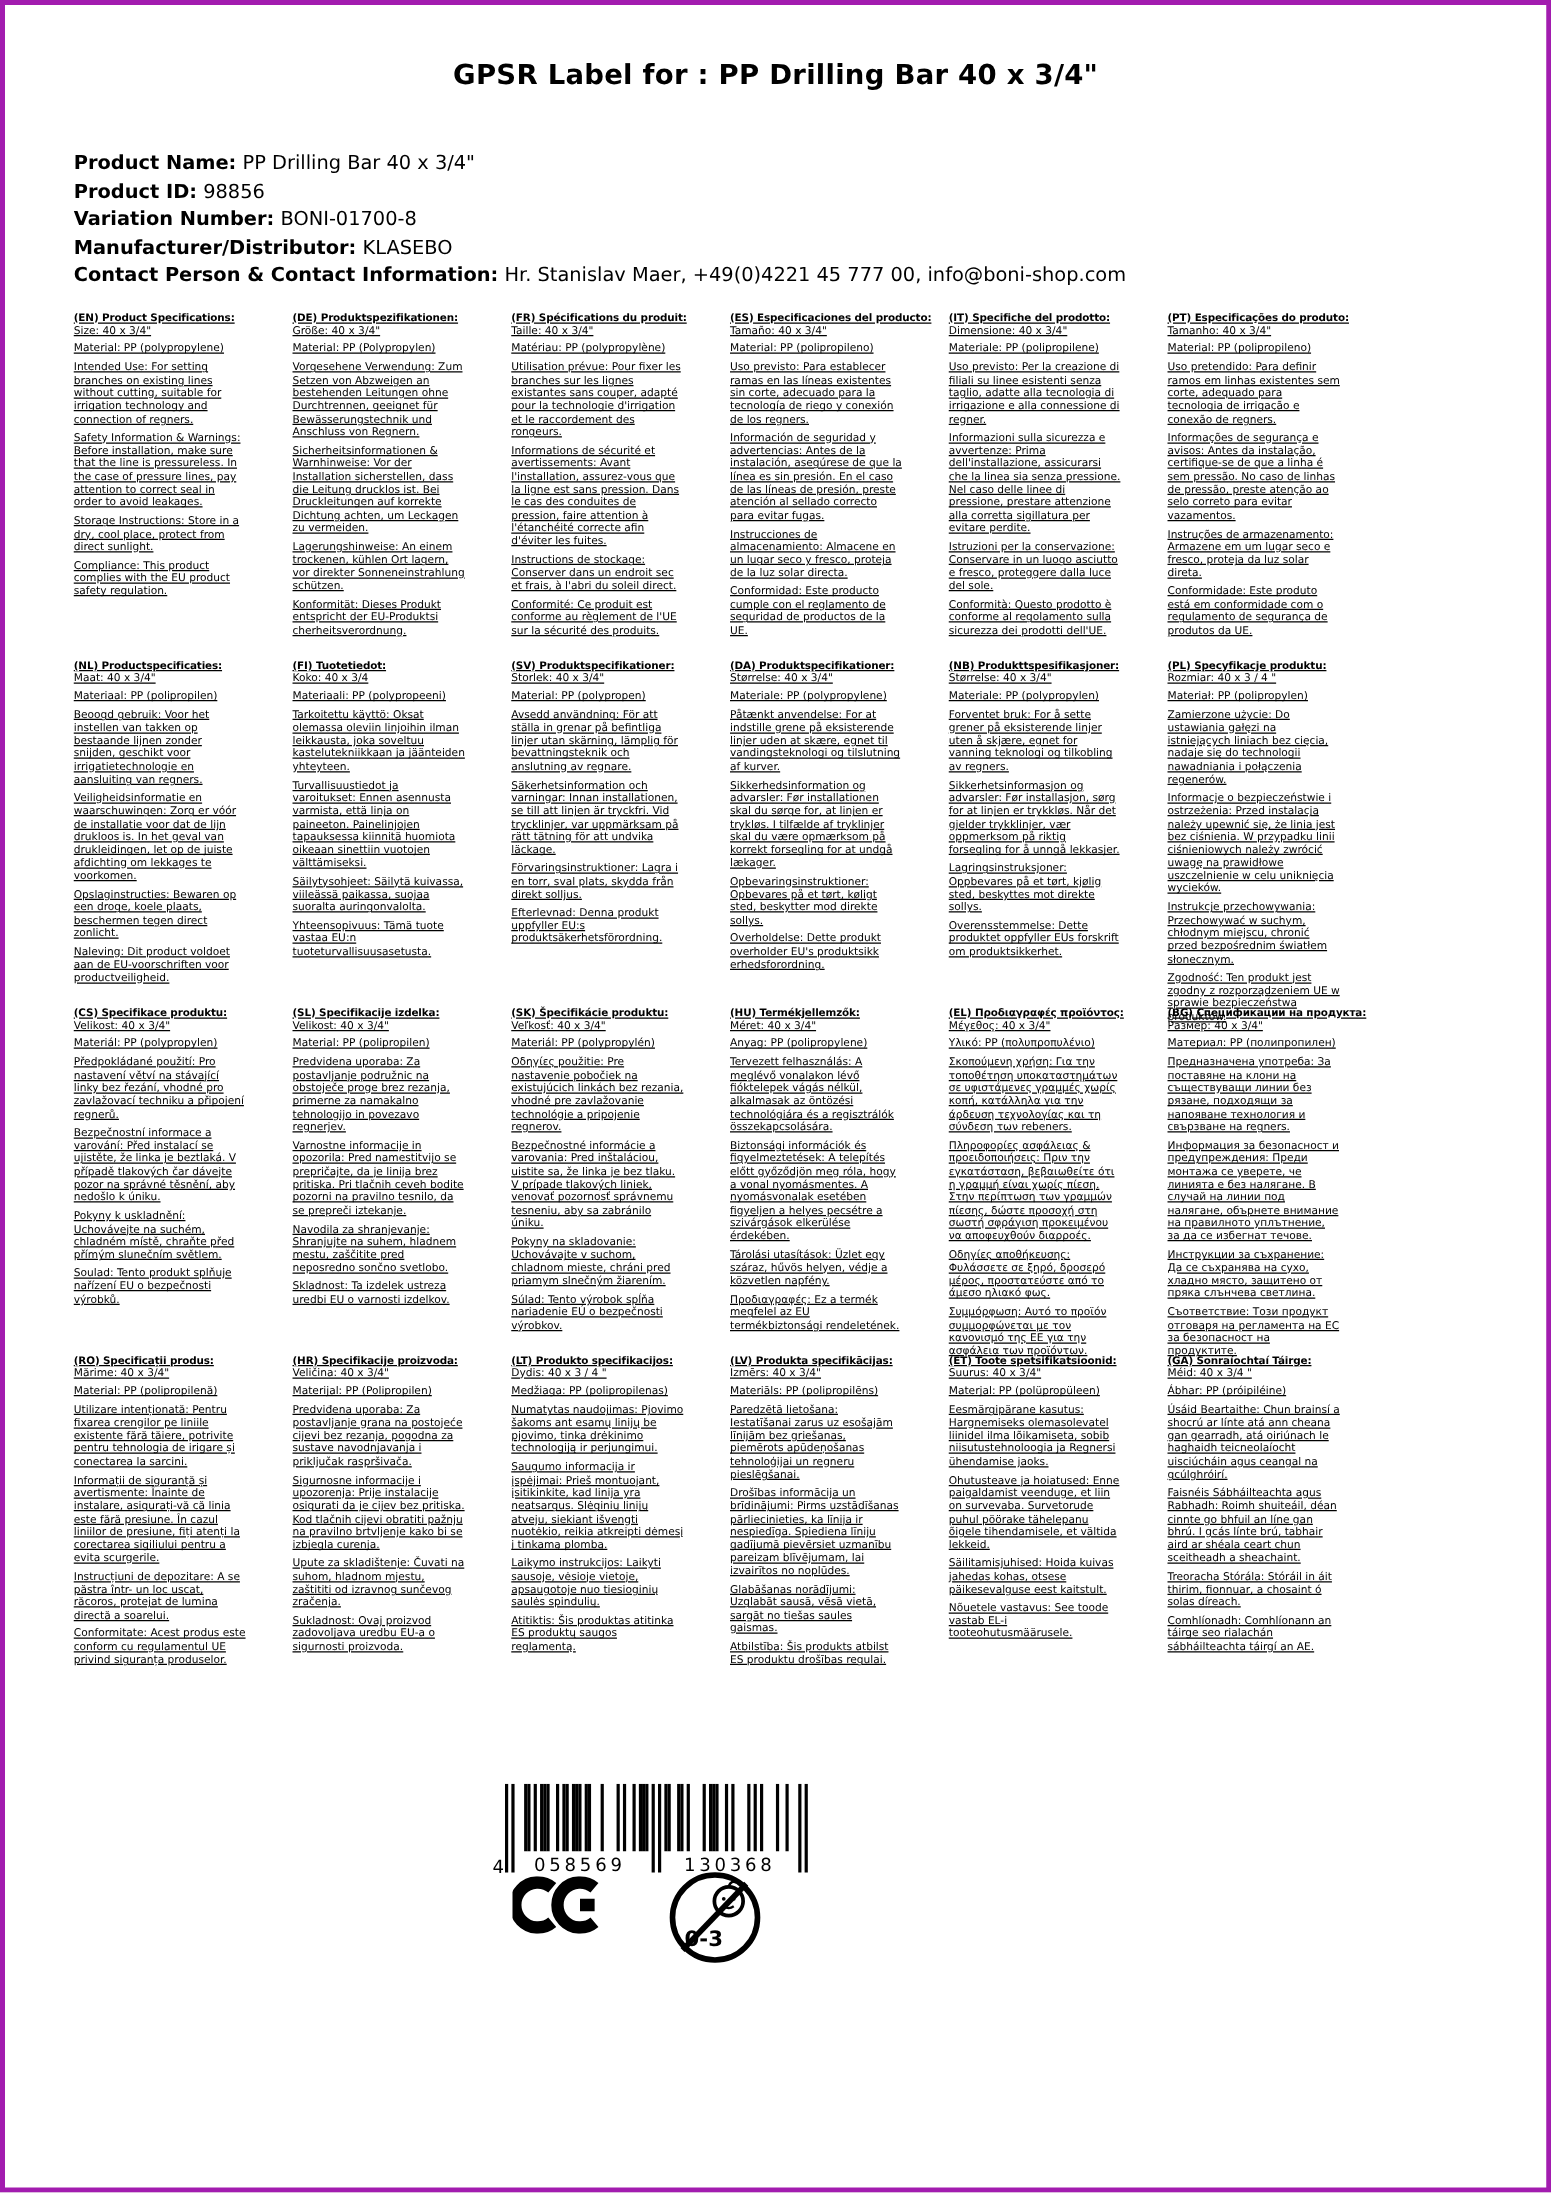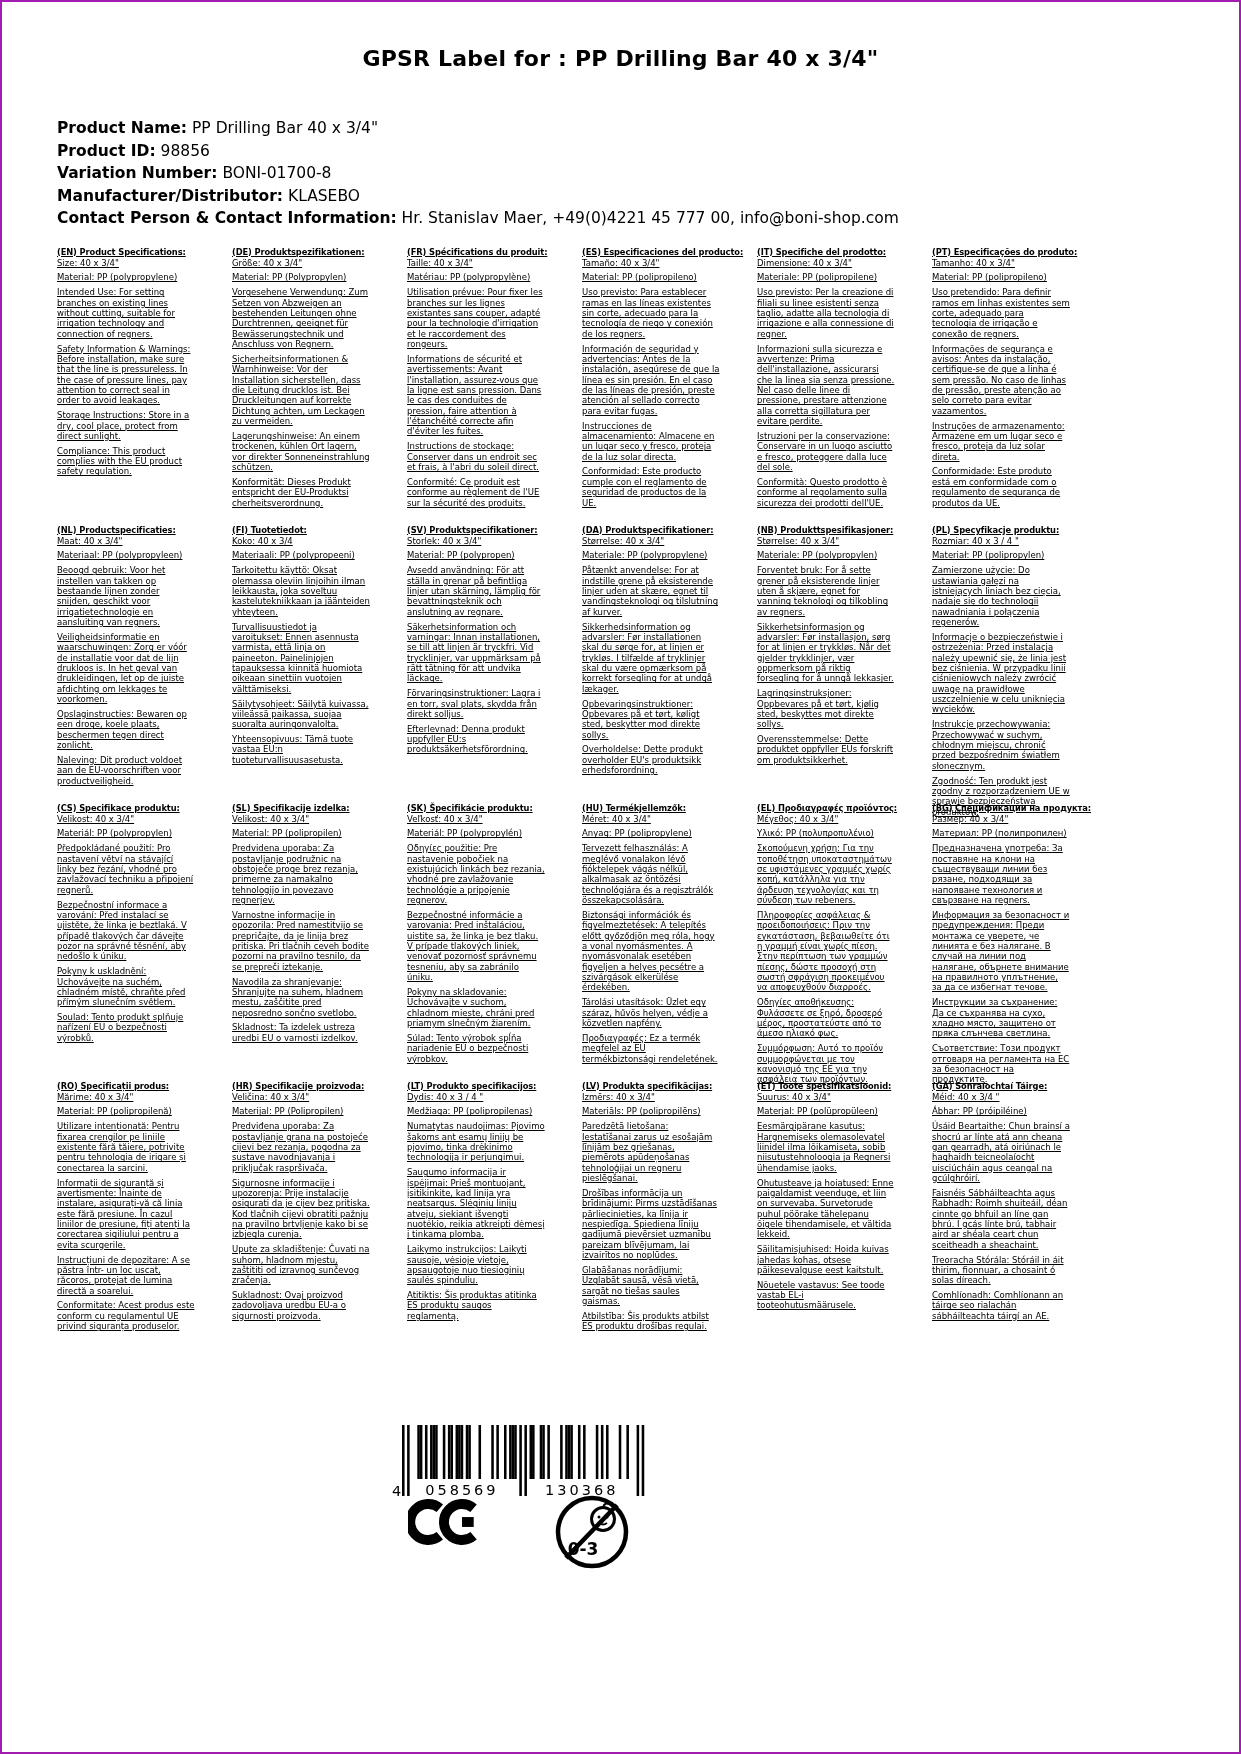--- a/index.html
+++ b/index.html
@@ -1,20 +1,20 @@
 <!DOCTYPE html>
 <html><head>
 <meta charset="utf-8">
 <style>
   * { box-sizing: border-box; }
   html,body { margin:0; padding:0; background:#e8e8e8; }
   body { width:1241px; height:1754px; }
   .page {
     position:relative; width:1241px; height:1754px; background:#fff;
-    border:2px solid #a21caf; overflow:hidden;
+    border:4px solid #a21caf; overflow:hidden;
     font-family:"DejaVu Sans", sans-serif; color:#000;
   }
   .title {
     margin:44px 0 0 0; text-align:center; font-size:22px; font-weight:bold;
     letter-spacing:0.2px;
   }
   .product-info { margin:46px 0 0 55px; }
   .pi-row { font-size:15.5px; line-height:22.5px; }
   .pi-label { font-weight:bold; }
   .pi-value { font-weight:normal; }
@@ -28,21 +28,21 @@
   }
   .lang { overflow:visible; }
   .lang h3 {
     margin:0 0 1px 0; font-size:8.3px; font-weight:bold; white-space:nowrap;
     letter-spacing:-0.1px;
   }
   .lang p { margin:0 0 4.5px 0; font-size:8.5px; line-height:1.22; }
   .bottom { position:absolute; left:0; top:1415px; width:100%; height:170px; }
   .barcode-wrap { position:absolute; left:384px; top:8px; }
   .ce-wrap { position:absolute; left:406px; top:82px; }
-  .age-wrap { position:absolute; left:550px; top:74px; }
+  .age-wrap { position:absolute; left:528px; top:74px; }
   svg text { font-family:"DejaVu Sans", sans-serif; }
 </style>
 </head>
 <body>
 
 <div class="page">
 
   <h1 class="title">GPSR Label for : PP Drilling Bar 40 x 3/4"</h1>
 
   <div class="product-info">
@@ -115,21 +115,21 @@
         <p>Material: PP (polipropileno)</p>
         <p>Uso pretendido: Para definir ramos em linhas existentes sem corte, adequado para tecnologia de irrigação e conexão de regners.</p>
         <p>Informações de segurança e avisos: Antes da instalação, certifique-se de que a linha é sem pressão. No caso de linhas de pressão, preste atenção ao selo correto para evitar vazamentos.</p>
         <p>Instruções de armazenamento: Armazene em um lugar seco e fresco, proteja da luz solar direta.</p>
         <p>Conformidade: Este produto está em conformidade com o regulamento de segurança de produtos da UE.</p>
       </section>
 
     <section class="lang">
       <h3>(NL) Productspecificaties:</h3>
     <p>Maat: 40 x 3/4"</p>
-        <p>Materiaal: PP (polypropyleen)</p>
+        <p>Materiaal: PP (polipropilen)</p>
         <p>Beoogd gebruik: Voor het instellen van takken op bestaande lijnen zonder snijden, geschikt voor irrigatietechnologie en aansluiting van regners.</p>
         <p>Veiligheidsinformatie en waarschuwingen: Zorg er vóór de installatie voor dat de lijn drukloos is. In het geval van drukleidingen, let op de juiste afdichting om lekkages te voorkomen.</p>
         <p>Opslaginstructies: Bewaren op een droge, koele plaats, beschermen tegen direct zonlicht.</p>
         <p>Naleving: Dit product voldoet aan de EU-voorschriften voor productveiligheid.</p>
       </section>
 
     <section class="lang">
       <h3>(FI) Tuotetiedot:</h3>
     <p>Koko: 40 x 3/4</p>
         <p>Materiaali: PP (polypropeeni)</p>

